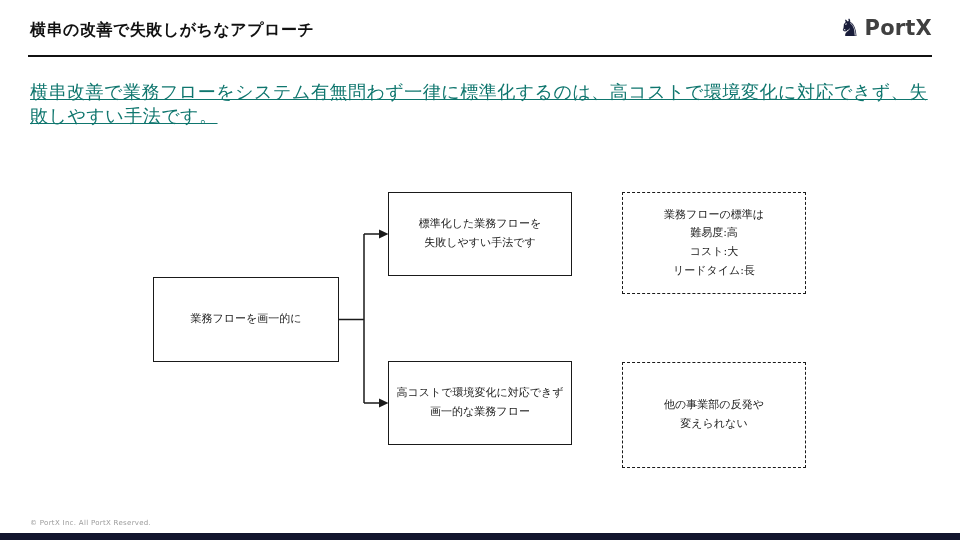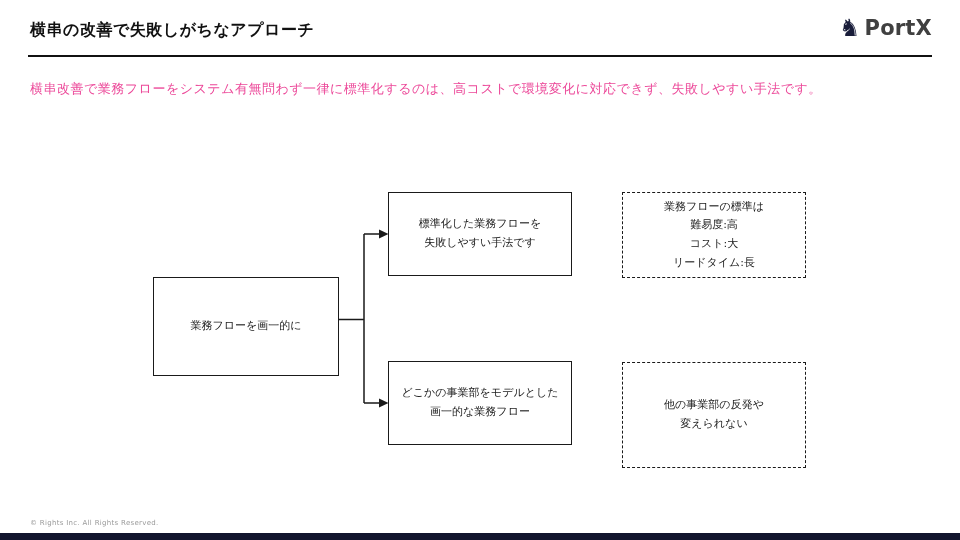--- a/index.html
+++ b/index.html
@@ -45,23 +45,24 @@
   }
   .title-divider {
     position: absolute;
     top: 55px; left: 28px; right: 28px;
     height: 2px;
     background: #111111;
   }
   .lead-text {
     position: absolute;
     top: 80px; left: 30px; right: 30px;
-    font-size: 13px;
-    color: #ec4899;
+    font-size: 18px;
+    color: #0f766e;
     letter-spacing: 0.5px;
+    text-decoration: underline;
   }
   .connectors {
     position: absolute;
     top: 0; left: 0;
     width: 960px; height: 540px;
     pointer-events: none;
   }
   .dg-box {
     position: absolute;
     display: flex;
@@ -70,24 +71,24 @@
     align-items: center;
     text-align: center;
     background: #ffffff;
     font-size: 11px;
     line-height: 1.7;
     color: #1a1a1a;
     padding: 4px;
   }
   .dg-box.solid { border: 1.5px solid #1a1a1a; }
   .dg-box.dashed { border: 1.5px dashed #1a1a1a; }
-  .box-root       { left: 153px; top: 277px; width: 186px; height: 99px; }
+  .box-root       { left: 153px; top: 277px; width: 186px; height: 85px; }
   .box-mid-top    { left: 388px; top: 192px; width: 184px; height: 84px; text-align: center; }
   .box-mid-bottom { left: 388px; top: 361px; width: 184px; height: 84px; }
-  .box-right-top    { left: 622px; top: 192px; width: 184px; height: 86px; }
+  .box-right-top    { left: 622px; top: 192px; width: 184px; height: 102px; }
   .box-right-bottom { left: 622px; top: 362px; width: 184px; height: 106px; }
   .dg-line { display: block; }
   .footer-copyright {
     position: absolute;
     left: 30px; bottom: 13px;
     font-size: 7px;
     color: #9a9a9a;
     letter-spacing: 0.3px;
   }
   .bottom-bar {
@@ -123,33 +124,33 @@
   <div class="dg-box solid box-root">
     <span class="dg-line">業務フローを画一的に</span>
   </div>
 
   <div class="dg-box solid box-mid-top">
     <span class="dg-line">標準化した業務フローを</span>
     <span class="dg-line">失敗しやすい手法です</span>
   </div>
 
   <div class="dg-box solid box-mid-bottom">
-    <span class="dg-line">どこかの事業部をモデルとした</span>
+    <span class="dg-line">高コストで環境変化に対応できず</span>
     <span class="dg-line">画一的な業務フロー</span>
   </div>
 
   <div class="dg-box dashed box-right-top">
     <span class="dg-line">業務フローの標準は</span>
     <span class="dg-line">難易度:高</span>
     <span class="dg-line">コスト:大</span>
     <span class="dg-line">リードタイム:長</span>
   </div>
 
   <div class="dg-box dashed box-right-bottom">
     <span class="dg-line">他の事業部の反発や</span>
     <span class="dg-line">変えられない</span>
   </div>
 
-  <div class="footer-copyright">© Rights Inc. All Rights Reserved.</div>
+  <div class="footer-copyright">© PortX Inc. All PortX Reserved.</div>
 
   <div class="bottom-bar"></div>
 
 </div>
 
 </body></html>

